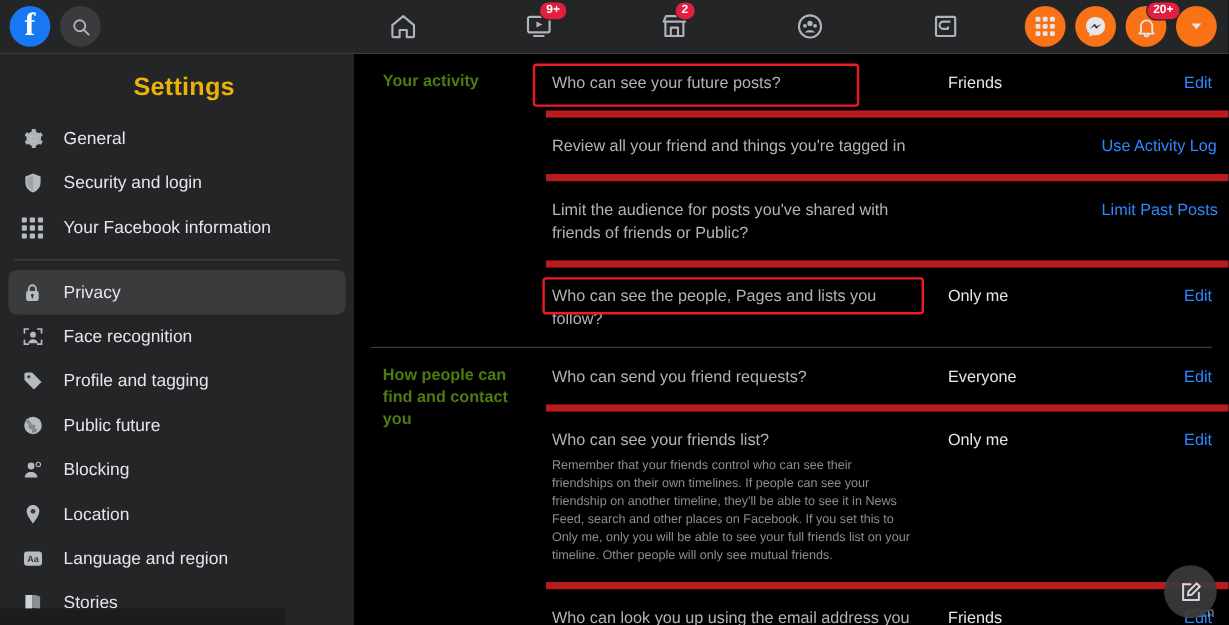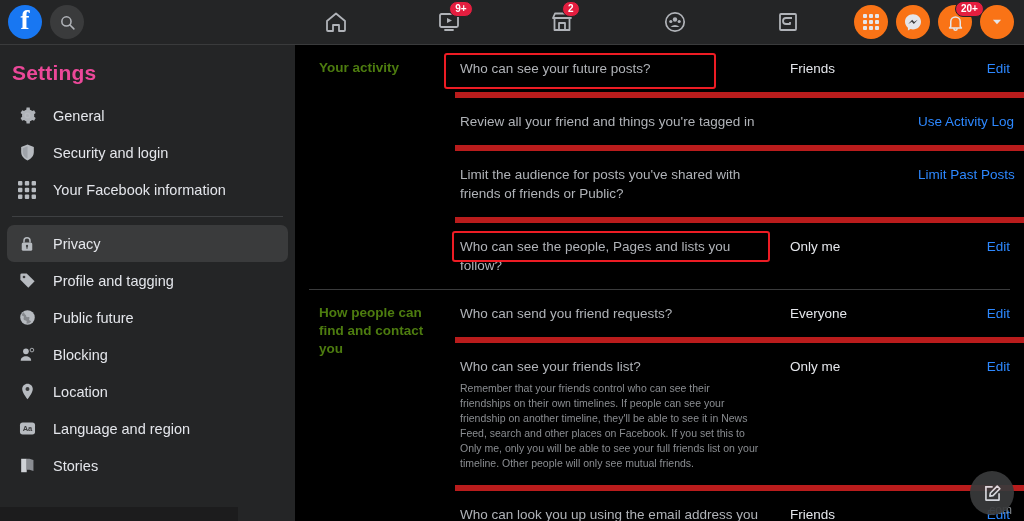--- a/index.html
+++ b/index.html
@@ -59,22 +59,22 @@
   .dots i { width: 4px; height: 4px; background: #e4e6eb; border-radius: 1px; display: block; }
 
   
   .sidebar {
     position: absolute; top: 45px; left: 0;
     width: 295px; height: 476px;
     background: #242526;
     padding-top: 10px;
   }
   .settings-title {
-    color: #ec4899; font-size: 21px; font-weight: bold;
-    padding: 6px 0 12px 12px; letter-spacing: .2px;
+    color: #eab308; font-size: 21px; font-weight: bold;
+    padding: 6px 0 12px 12px; letter-spacing: .2px; text-align: center;
   }
   .nav-item {
     display: flex; align-items: center; gap: 16px;
     height: 37px; margin: 0 7px; padding-left: 10px;
     border-radius: 7px;
   }
   .nav-item.active { background: #3a3b3c; text-align: center; }
   .nav-item .label {
     color: #e4e6eb; font-size: 14.5px; white-space: nowrap;
   }
@@ -283,20 +283,30 @@
         <svg width="18" height="18" viewBox="0 0 24 24" fill="#b7bbc0">
           <path d="M7 10V7.6a5 5 0 0 1 10 0V10h-2V7.6a3 3 0 0 0-6 0V10Z"></path>
           <rect x="5" y="10" width="14" height="11" rx="2"></rect>
           <circle cx="12" cy="14.6" r="1.5" fill="#3a3b3c"></circle>
             <rect x="11.2" y="15" width="1.6" height="3.4" rx=".8" fill="#3a3b3c"></rect>
         </svg>
       </span>
       <span class="label">Privacy</span>
     </div>
 
+    <div class="nav-item">
+      <span class="nav-icon">
+        <svg width="19" height="19" viewBox="0 0 24 24" fill="none" stroke="#b7bbc0" stroke-width="1.8" stroke-linecap="round">
+          <path d="M3 8V4h4M17 4h4v4M21 16v4h-4M7 20H3v-4"></path>
+          <circle cx="12" cy="10" r="3" fill="#b7bbc0" stroke="none"></circle>
+          <path d="M6.6 19c1-3 3-4.2 5.4-4.2S16.4 16 17.4 19" fill="#b7bbc0" stroke="none"></path>
+        </svg>
+      </span>
+      <span class="label">Face recognition</span>
+    </div>
 
     <div class="nav-item">
       <span class="nav-icon">
         <svg width="19" height="19" viewBox="0 0 24 24" fill="#b7bbc0">
           <path d="M11 3H4.8A1.8 1.8 0 0 0 3 4.8V11l10 10 8-8Z"></path>
           <circle cx="7.6" cy="7.6" r="1.7" fill="#3a3b3c"></circle>
         </svg>
       </span>
       <span class="label">Profile and tagging</span>
     </div>

